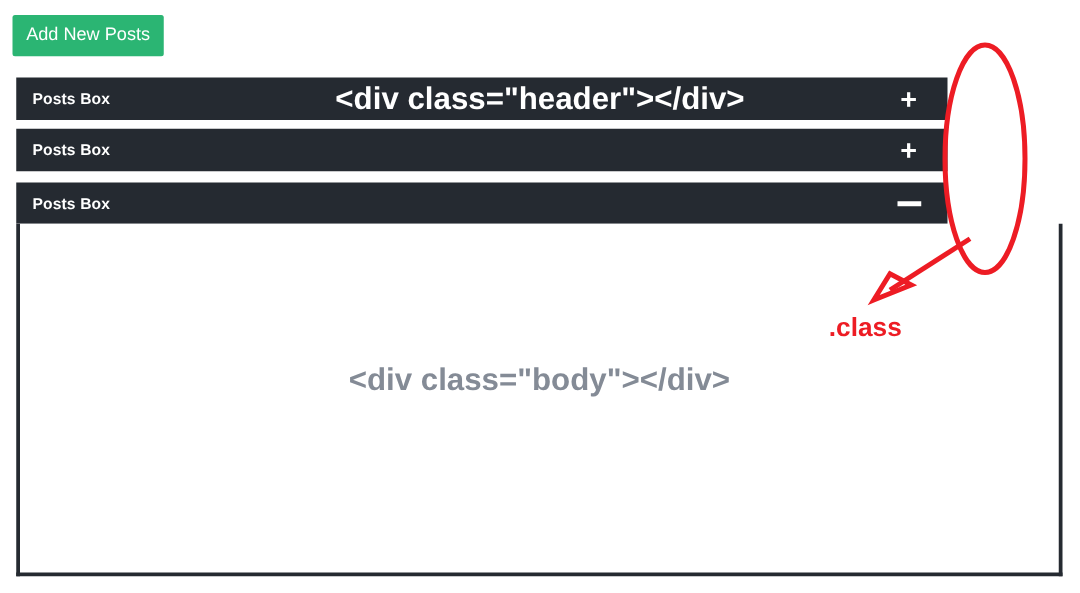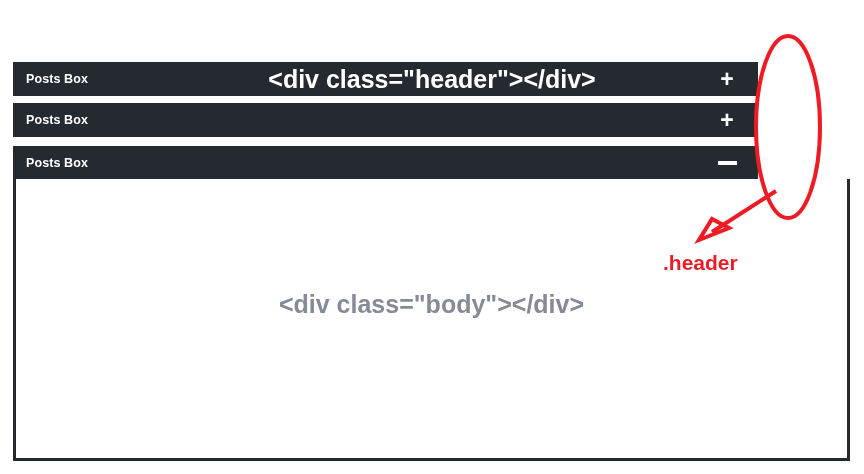--- a/index.html
+++ b/index.html
@@ -152,20 +152,21 @@
     font-size: 21px;
     font-weight: bold;
     white-space: nowrap;
   }
 </style>
 </head>
 <body>
 
 <div id="stage">
 
+  <button class="add-btn">Add New Posts</button>
 
   <div class="bar bar-1">
     <span class="bar-label">Posts Box</span>
     <span class="bar-toggle">+</span>
   </div>
 
   <div class="bar bar-2">
     <span class="bar-label">Posts Box</span>
     <span class="bar-toggle">+</span>
   </div>
@@ -182,15 +183,15 @@
   </div>
 
   <div class="anno-header-text">&lt;div class="header"&gt;&lt;/div&gt;</div>
 
   <svg class="anno-svg" viewBox="0 0 864 474">
     <ellipse cx="788" cy="127" rx="32" ry="91" fill="none" stroke="#ed1c24" stroke-width="4"></ellipse>
     <line x1="776" y1="191" x2="712" y2="232" stroke="#ed1c24" stroke-width="4"></line>
     <polygon points="699,240 729,228 712,219" fill="none" stroke="#ed1c24" stroke-width="4" stroke-linejoin="miter"></polygon>
   </svg>
 
-  <div class="anno-button-label">.header</div>
+  <div class="anno-button-label">.class</div>
 
 </div>
 
 </body></html>

